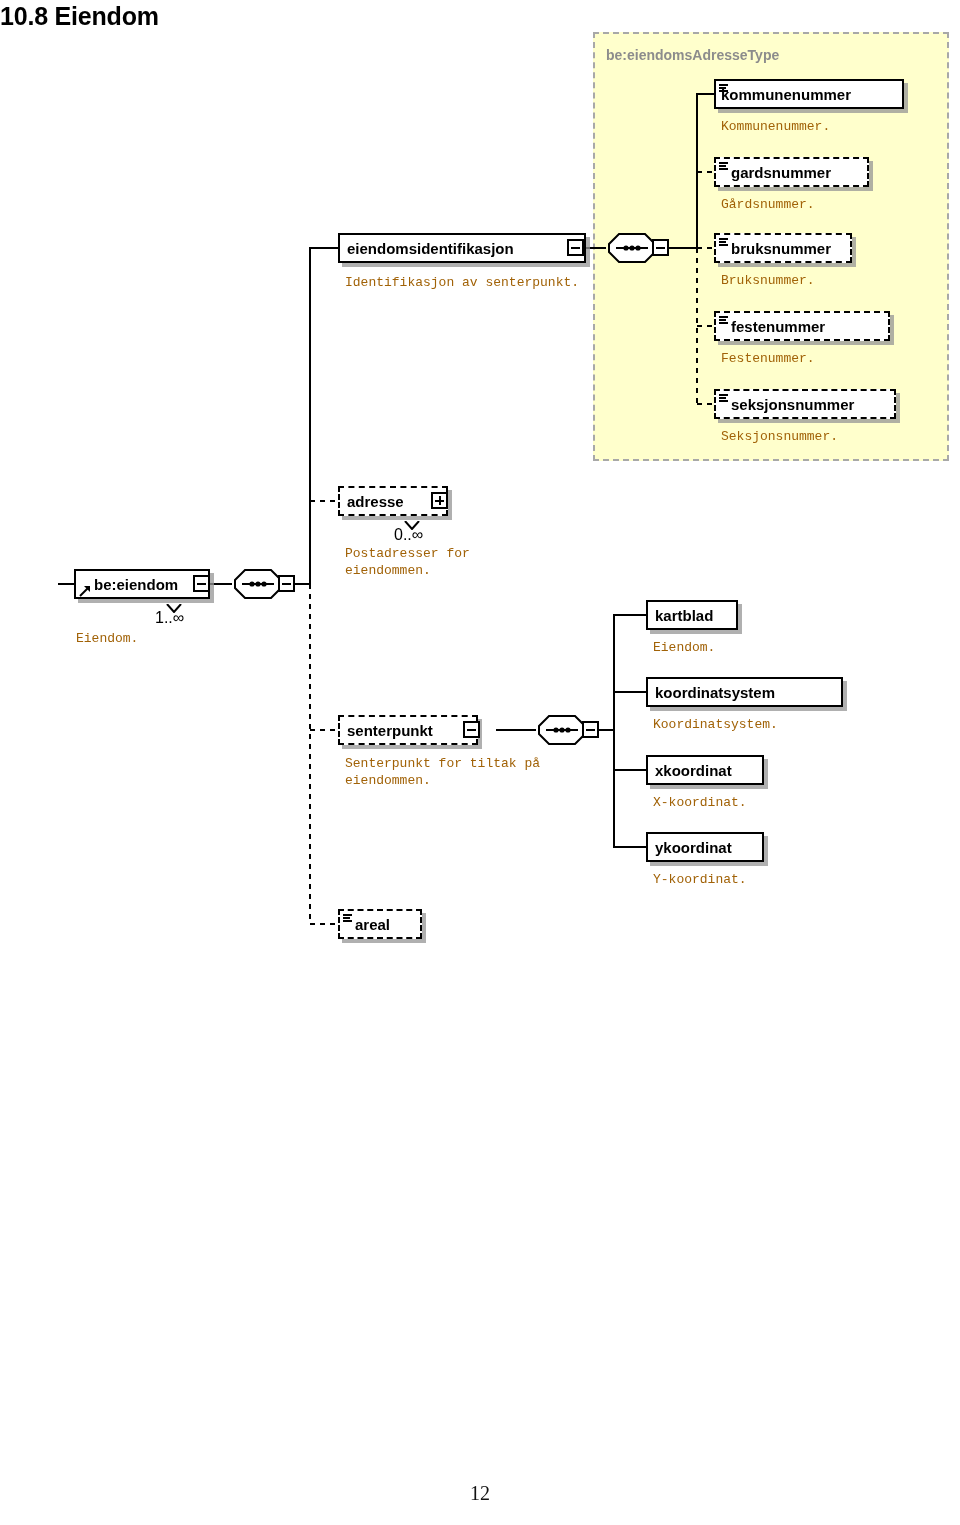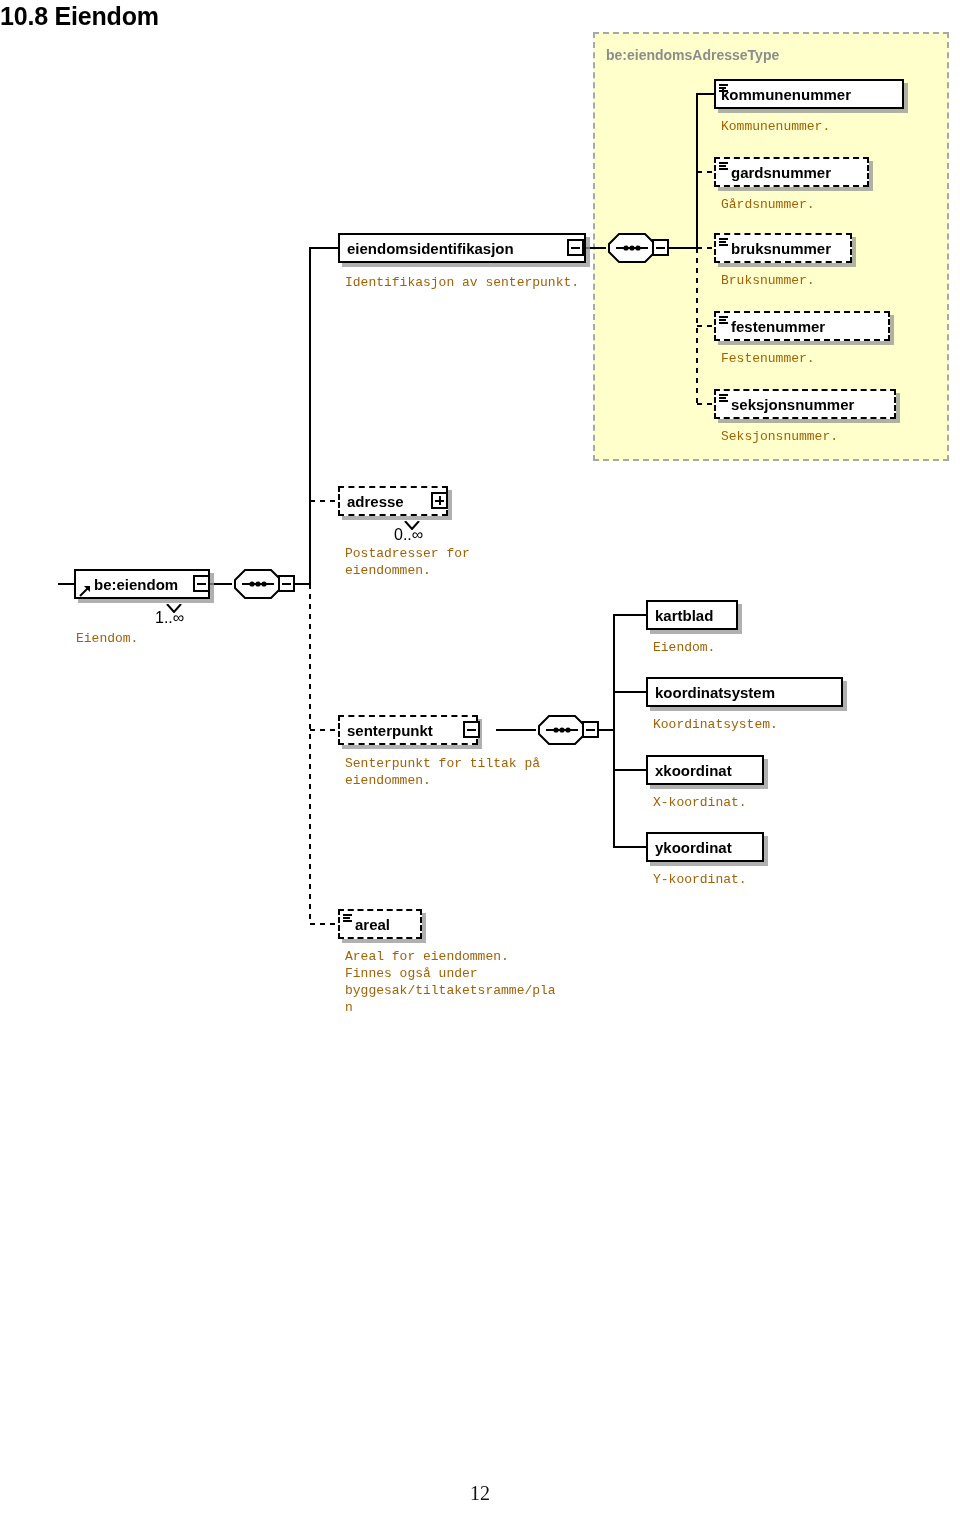--- a/index.html
+++ b/index.html
@@ -369,20 +369,16 @@
   <div class="caption" style="left:653px; top:871px; width:220px;">Y-koordinat.</div>
 
   <div class="node optional" style="left:338px; top:909px; width:84px; padding-left:15px;">
     <span class="type-glyph">
         <i></i>
         <i></i>
         <i></i>
       </span>
     <span class="nlabel">areal</span>
   </div>
-  <div class="caption" style="left:345px; top:948px; width:215px;">Areal for eiendommen.
-Finnes også under
-byggesak/tiltaketsramme/pla
-n</div>
 
 </div>
 
 <div id="page-number">12</div>
 
 </body></html>

